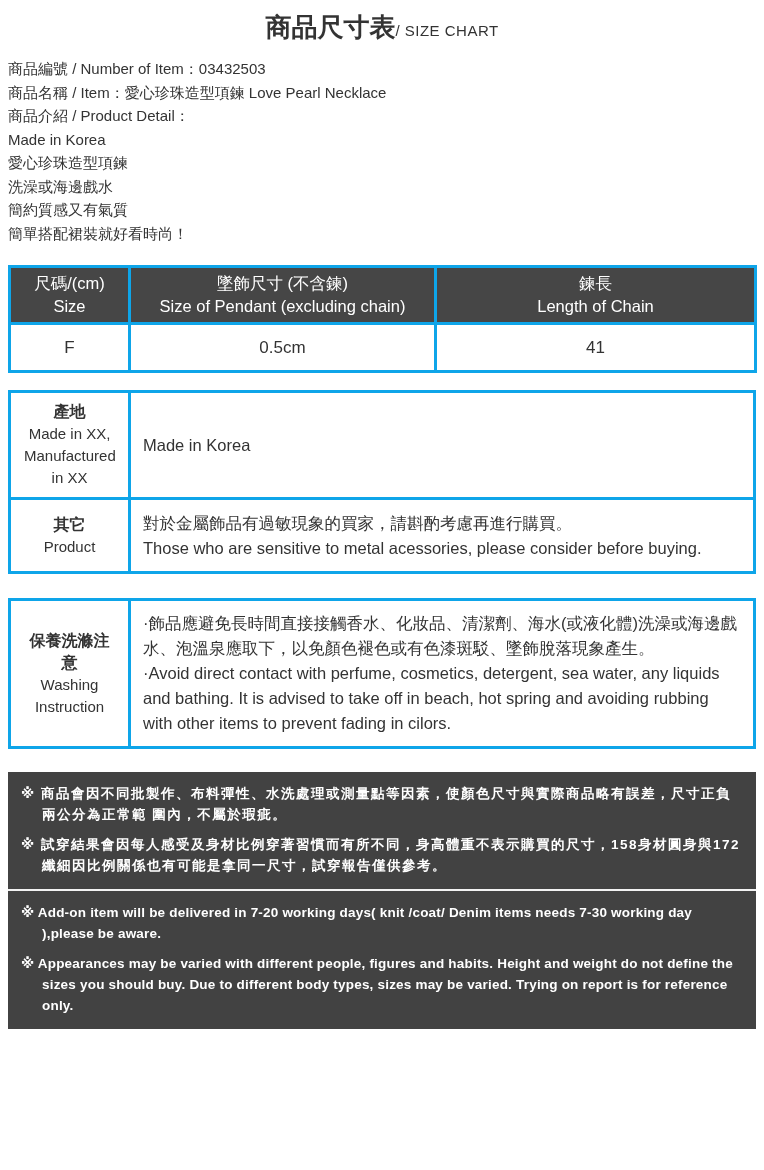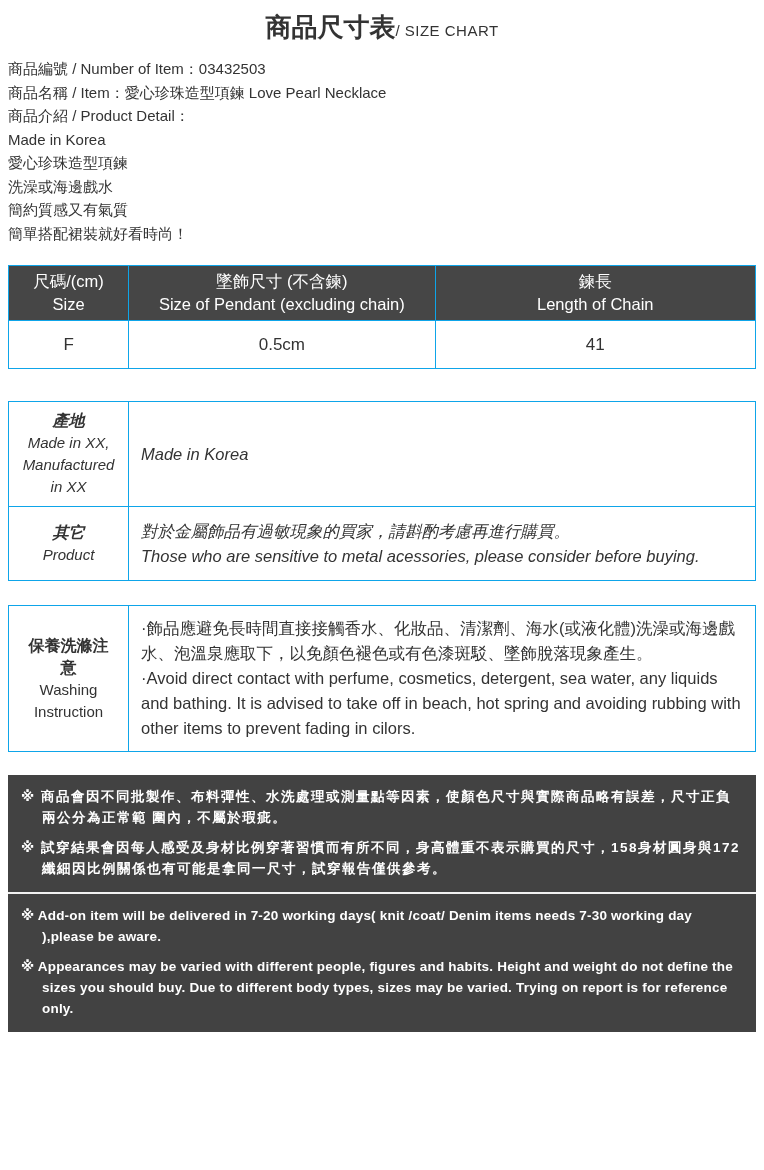--- a/index.html
+++ b/index.html
@@ -15,35 +15,35 @@
 
   
   .page-title { margin: 0 0 9px 0; font-size: 26px; font-weight: bold; line-height: 34px; white-space: nowrap; text-align: center; }
   .page-title .title-en { font-size: 15px; font-weight: normal; letter-spacing: 0.5px; }
 
   
   .info p { margin: 0; font-size: 15px; line-height: 23.5px; }
 
   
   table { border-collapse: collapse; width: 748px; table-layout: fixed; }
-  th, td { border: 1px solid #0ea5e9; }
+  th, td { border: 3px solid #0ea5e9; }
 
   
   .size-table { margin-top: 20px; }
   .size-table th {
     background: #464646; color: #ffffff;
     font-weight: normal; font-size: 16.5px; line-height: 23px;
     padding: 4px 2px; text-align: center;
   }
   .size-table th .h-zh, .size-table th .h-en { display: block; }
   .size-table td { height: 48px; text-align: center; font-size: 17px; background: #ffffff; }
   .col-size { width: 120px; } .col-pendant { width: 306px; } .col-chain { width: 320px; }
 
   
-  .detail-table { margin-top: 32px; font-style: italic; }
+  .detail-table { margin-top: 17px; }
   .wash-table { margin-top: 24px; }
   td.label-cell {
     width: 120px; text-align: center; vertical-align: middle;
     font-size: 15px; line-height: 22px; padding: 8px 13px;
   }
   td.label-cell .lab-zh { font-weight: bold; font-size: 16px; }
   td.content-cell {
     text-align: left; vertical-align: middle;
     font-size: 16.5px; line-height: 25px; padding: 10px 12px;
   }

